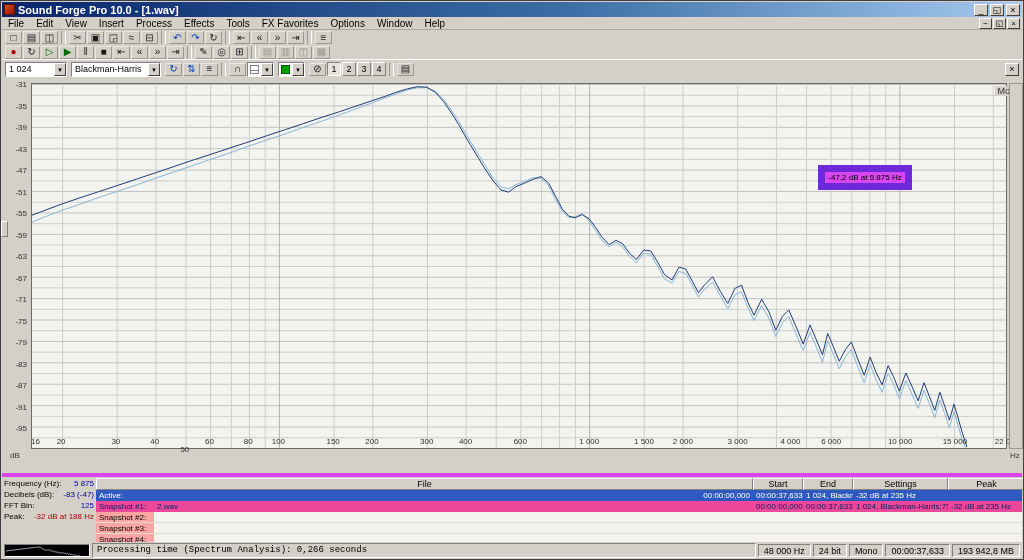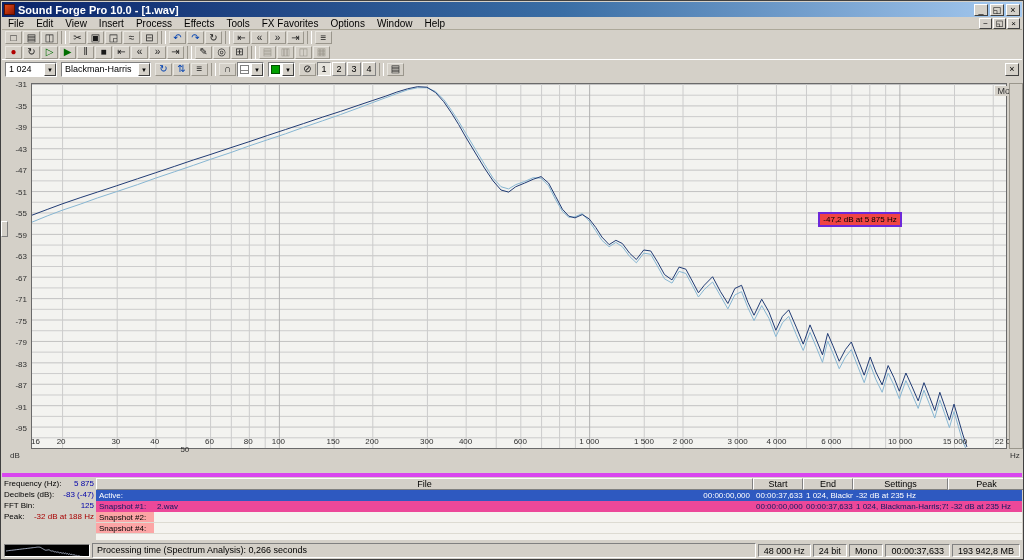--- a/index.html
+++ b/index.html
@@ -57,21 +57,21 @@
   .plot-panel { position:absolute; left:2px; top:77px; width:1020px; height:390px; background:#d4d0c8; }
   .y-axis { position:absolute; left:0; top:5px; width:26px; height:366px; }
   .ytick { position:absolute; right:2px; font-size:8px; color:#303030; width:24px; text-align:right; }
   #plot-svg { position:absolute; left:28px; top:5px; width:976px; height:366px; background:#f3f3f0; border:1px solid #6a6a6a; }
   .x-axis { position:absolute; left:28px; top:359px; width:976px; height:11px; font-size:8px; color:#303030; }
   .xtick { position:absolute; top:0; text-align:center; white-space:nowrap; }
   .ylabel { position:absolute; left:7px; top:373px; font-size:8px; color:#303030; }
   .xlabel-suffix { position:absolute; left:1007px; top:373px; font-size:8px; color:#303030; }
   .mono-label { position:absolute; right:1px; top:8px; font-size:9px; color:#303030; background:#d4d0c8; padding:0 2px; }
   .right-strip { position:absolute; left:1006px; top:5px; width:14px; height:366px; background:#d4d0c8; border:1px solid #9a968c; }
-  .tooltip { position:absolute; background:#ef4444; border:2px solid #6d28d9; font-size:8px; padding:1px 3px; white-space:nowrap; z-index:5;margin-top:47px; }
+  .tooltip { position:absolute; background:#d946ef; border:7px solid #6d28d9; font-size:8px; padding:1px 3px; white-space:nowrap; z-index:5; }
   .left-handle { position:absolute; left:0; top:220px; width:7px; height:16px; background:#d4d0c8; border:1px solid; border-color:#fff #808080 #808080 #fff; }
   
   .bottom-panel { position:absolute; left:1px; right:1px; top:472px; height:67px; background:#d4d0c8; border-top:4px solid #d946ef; }
   .info-panel { position:absolute; left:0; top:1px; width:94px; bottom:0; }
   .info-row { display:flex; justify-content:space-between; height:11px; font-size:8px; line-height:11px; padding:0 2px; }
   .info-label { color:#000; white-space:nowrap; }
   .info-value { color:#0000a8; white-space:nowrap; }
   .info-value.red { color:#a80000; }
   .snap-table { position:absolute; left:94px; right:0; top:1px; bottom:0; background:#f4f3ef; }
   .snap-header { display:grid; grid-template-columns:657px 50px 50px 95px 77px; height:12px; }
@@ -79,21 +79,21 @@
   .snap-row { display:grid; grid-template-columns:58px 599px 50px 50px 95px 77px; height:11px; font-size:8px; line-height:11px; cursor:default; }
   .td { padding:0 3px; white-space:nowrap; overflow:hidden; }
   .td.num { text-align:right; }
   .snap-row.plain { background:#f4f3ef; border-bottom:1px solid #dddbd2; color:#000; }
   .snap-row.plain .td.label { background:#fca5a5; }
   .snap-row.active-row { background:#2e59c0; color:#fff; }
   .snap-row.selected-row { background:#ec4899; color:#101a60; }
   
   .statusbar { position:absolute; left:1px; right:1px; top:541px; height:17px; background:#d4d0c8; display:flex; align-items:center; padding:1px 2px; gap:2px; }
   .status-thumb { width:86px; height:13px; background:#000; border:1px solid; border-color:#808080 #fff #fff #808080; overflow:hidden; }
-  .status-msg { flex:1; font-size:9px; line-height:13px; height:15px; padding:0 4px; border:1px solid; border-color:#808080 #fff #fff #808080; white-space:nowrap; overflow:hidden; }
+  .status-msg { flex:1; font-size:9px; line-height:13px; height:15px; padding:0 4px; border:1px solid; border-color:#808080 #fff #fff #808080; white-space:nowrap; overflow:hidden;font-family:Liberation Mono, monospace; }
   .status-cell { font-size:9px; line-height:13px; height:13px; padding:0 5px; border:1px solid; border-color:#808080 #fff #fff #808080; white-space:nowrap; text-align:center; }
 </style>
 </head>
 <body>
 
 <div class="window">
 
   <div class="titlebar">
     <span class="app-icon"></span>
     <span class="title-text">Sound Forge Pro 10.0 - [1.wav]</span>
@@ -227,21 +227,21 @@
     <span class="tbtn">
         <span class="glyph grayed">◫</span>
       </span>
     <span class="tbtn">
         <span class="glyph grayed">▦</span>
       </span>
   </div>
 
   <div class="toolbar spec-tb">
     <span class="combo">
-      <span class="combo-text" style="width:38px;">1 024</span>
+      <span class="combo-text" style="width:48px;">1 024</span>
       <span class="combo-arrow">▼</span>
     </span>
     <span class="combo">
       <span class="combo-text" style="width:76px;">Blackman-Harris</span>
       <span class="combo-arrow">▼</span>
     </span>
     <span class="tbtn">
         <span class="glyph c-blue">↻</span>
       </span>
     <span class="tbtn">
@@ -376,21 +376,21 @@
         <div class="xtick" style="left: 223.413px; width: 48px;">100</div>
         <div class="xtick" style="left: 278.154px; width: 48px;">150</div>
         <div class="xtick" style="left: 316.993px; width: 48px;">200</div>
         <div class="xtick" style="left: 371.734px; width: 48px;">300</div>
         <div class="xtick" style="left: 410.574px; width: 48px;">400</div>
         <div class="xtick" style="left: 465.315px; width: 48px;">600</div>
         <div class="xtick" style="left: 534.28px; width: 48px;">1 000</div>
         <div class="xtick" style="left: 589.021px; width: 48px;">1 500</div>
         <div class="xtick" style="left: 627.861px; width: 48px;">2 000</div>
         <div class="xtick" style="left: 682.602px; width: 48px;">3 000</div>
-        <div class="xtick" style="left: 721.441px; width: 48px;">4 000</div>
+        <div class="xtick" style="left: 721.441px; width: 48px; text-align: right;">4 000</div>
         <div class="xtick" style="left: 776.182px; width: 48px;">6 000</div>
         <div class="xtick" style="left: 845.148px; width: 48px;">10 000</div>
         <div class="xtick" style="left: 899.889px; width: 48px;">15 000</div>
         <div class="xtick" style="left: 952px; width: 48px;">22 066</div>
       </div>
     <span class="ylabel">dB</span>
     <span class="xlabel-suffix">Hz</span>
     <div class="mono-label">Mono</div>
     <div class="right-strip"></div>
     <div class="tooltip" id="tooltip" style="left: 815.34px; top: 87.1941px;">-47,2 dB at 5 875 Hz</div>
@@ -435,20 +435,28 @@
       <div class="snap-row selected-row">
         <span class="td label">Snapshot #1:</span>
         <span class="td">2.wav</span>
         <span class="td num">00:00:00,000</span>
         <span class="td num">00:00:37,633</span>
         <span class="td">1 024, Blackman-Harris;75%</span>
         <span class="td">-32 dB at 235 Hz</span>
       </div>
       <div class="snap-row plain">
         <span class="td label">Snapshot #2:</span>
+        <span class="td"></span>
+        <span class="td num"></span>
+        <span class="td num"></span>
+        <span class="td"></span>
+        <span class="td"></span>
+      </div>
+      <div class="snap-row plain">
+        <span class="td label">Snapshot #3:</span>
         <span class="td"></span>
         <span class="td num"></span>
         <span class="td num"></span>
         <span class="td"></span>
         <span class="td"></span>
       </div>
       <div class="snap-row plain">
         <span class="td label">Snapshot #4:</span>
         <span class="td"></span>
         <span class="td num"></span>

